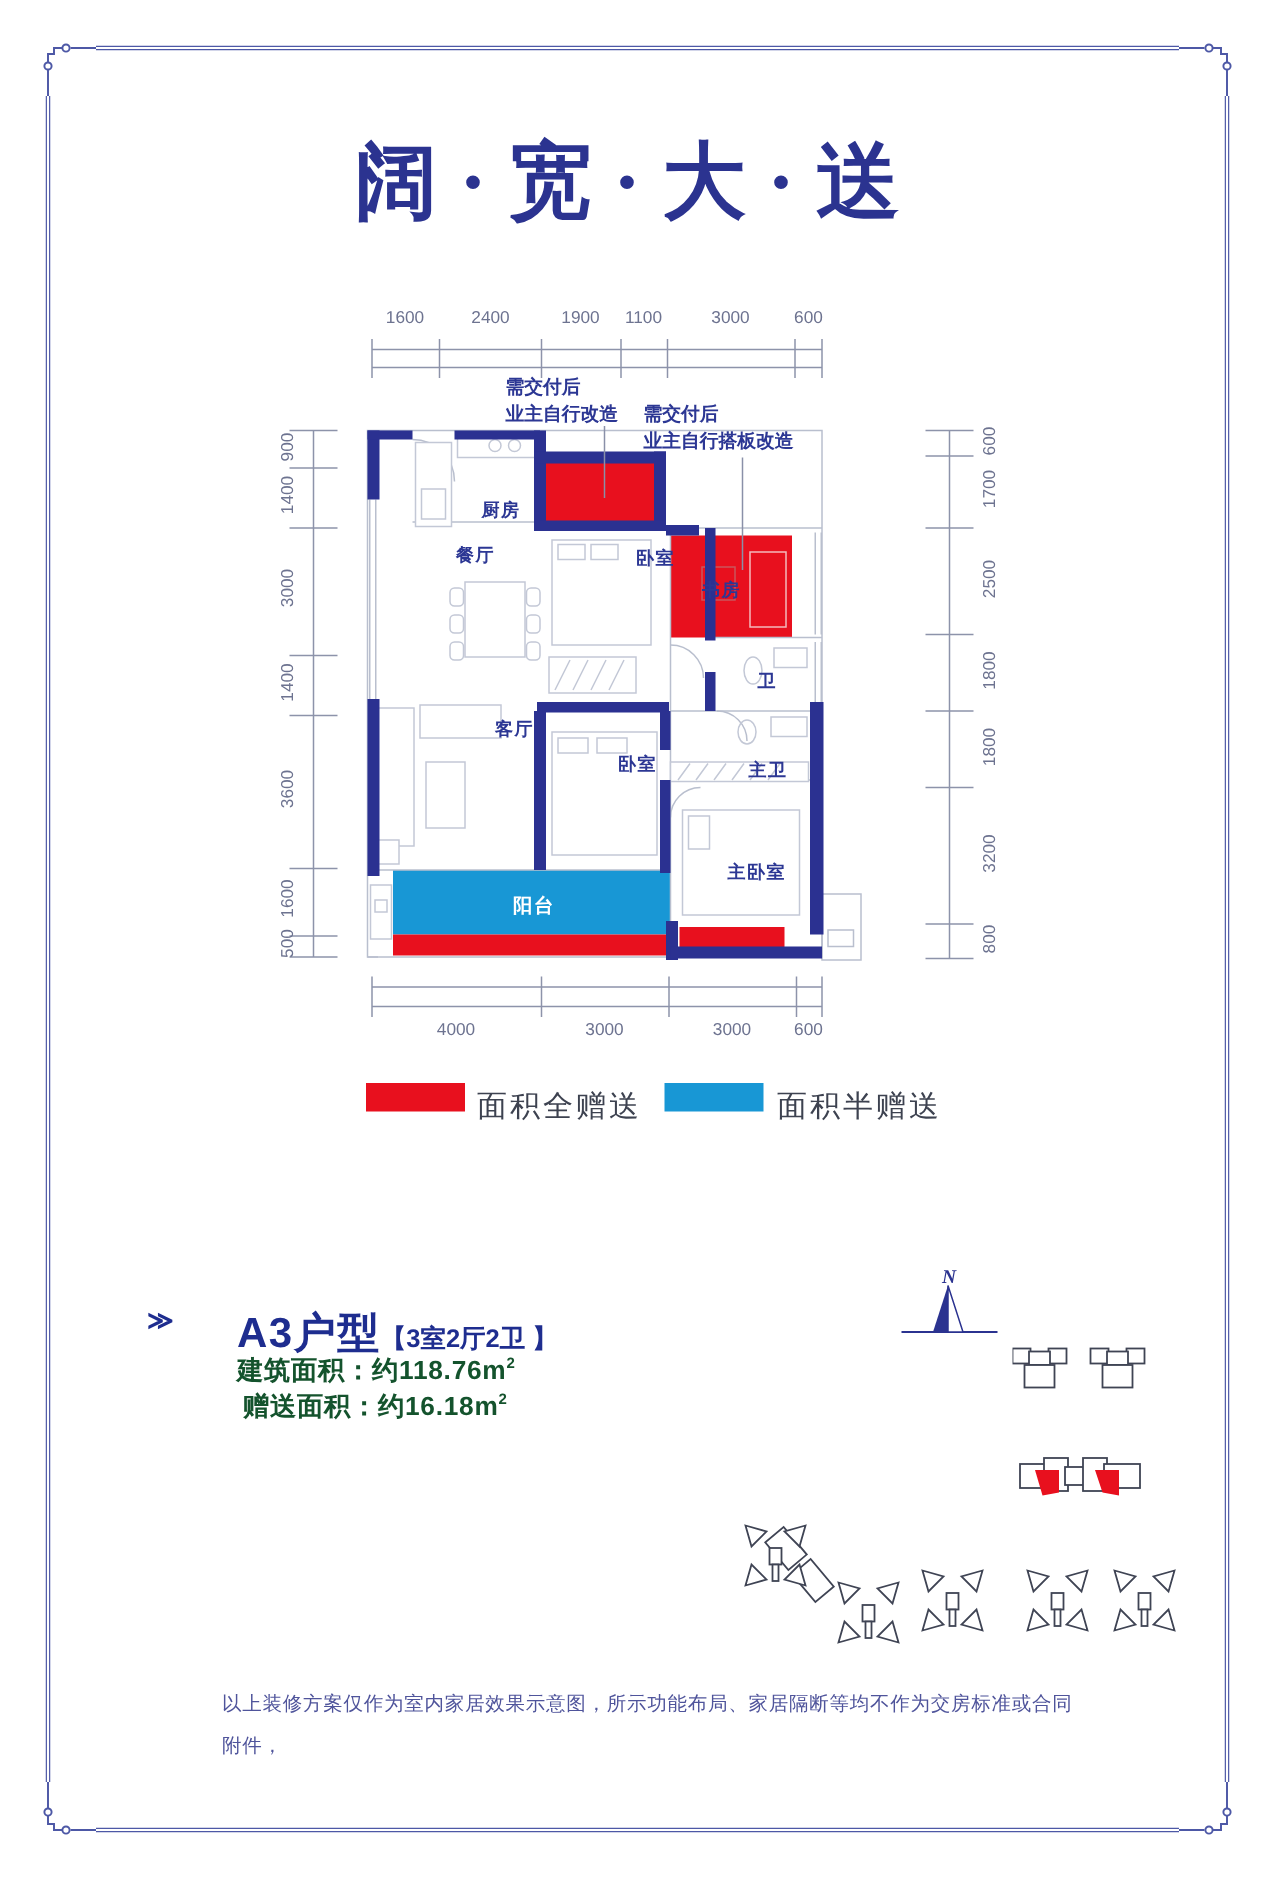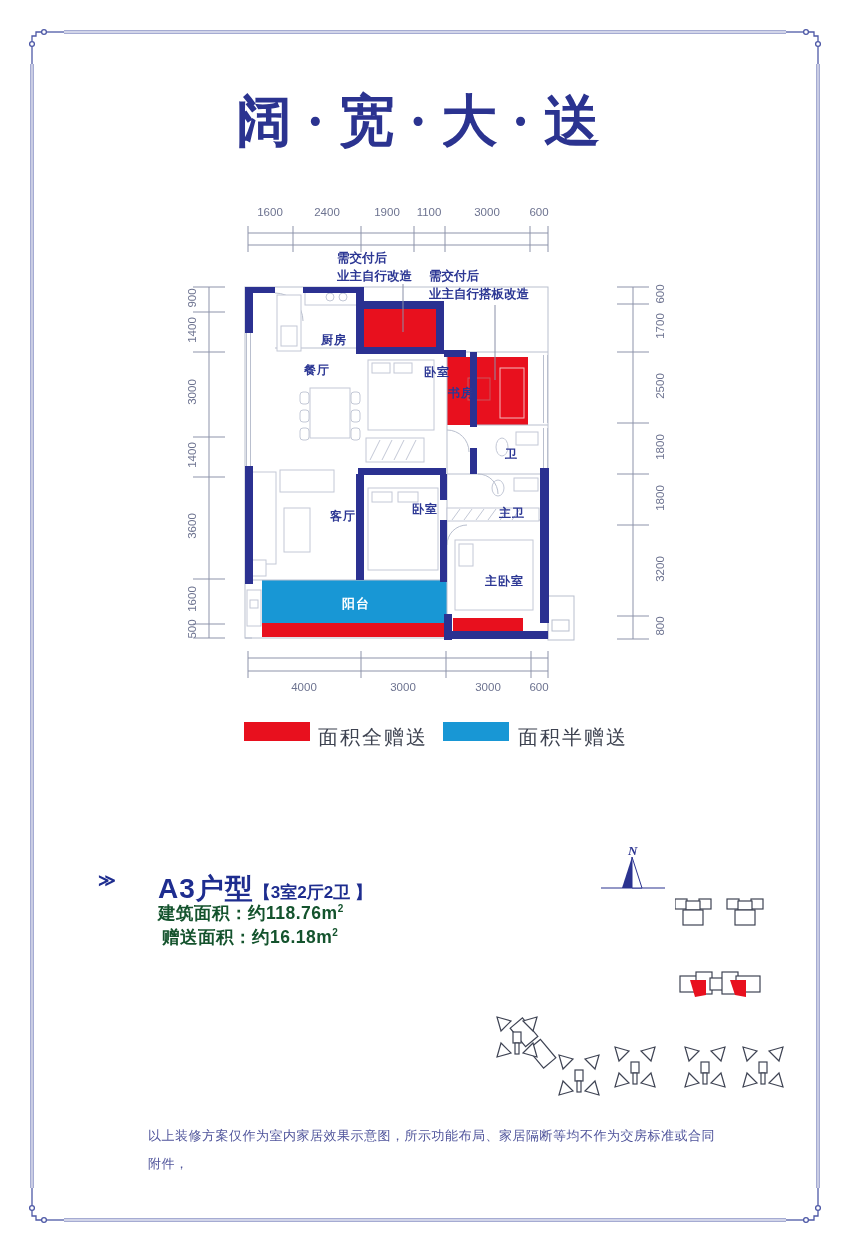--- a/index.html
+++ b/index.html
@@ -240,23 +240,23 @@
     <div>业主自行改造</div>
   </div>
   <div class="abs anno" style="left:429px;top:267px">
     <div>需交付后</div>
     <div>业主自行搭板改造</div>
   </div>
 
   <span class="abs room" style="left:321px;top:332px">厨房</span>
   <span class="abs room" style="left:304px;top:362px">餐厅</span>
   <span class="abs room" style="left:424px;top:364px">卧室</span>
-  <span class="abs room" style="left:448px;top:385px">书房</span>
+  <span class="abs room" style="left:468px;top:385px">书房</span>
   <span class="abs room" style="left:505px;top:446px">卫</span>
-  <span class="abs room" style="left:330px;top:508px">客厅</span>
+  <span class="abs room" style="left:330px;top:478px">客厅</span>
   <span class="abs room" style="left:412px;top:501px">卧室</span>
   <span class="abs room" style="left:499px;top:505px">主卫</span>
   <span class="abs room" style="left:485px;top:573px">主卧室</span>
   <span class="abs room white" style="left:342px;top:595px">阳台</span>
 
   <div class="abs swatch" style="left: 244px; top: 722px; background: rgb(232, 16, 30);"></div>
   <span class="abs legend-label" style="left:318px;top:724px">面积全赠送</span>
   <div class="abs swatch" style="left: 443px; top: 722px; background: rgb(24, 151, 213);"></div>
   <span class="abs legend-label" style="left:518px;top:724px">面积半赠送</span>
 

